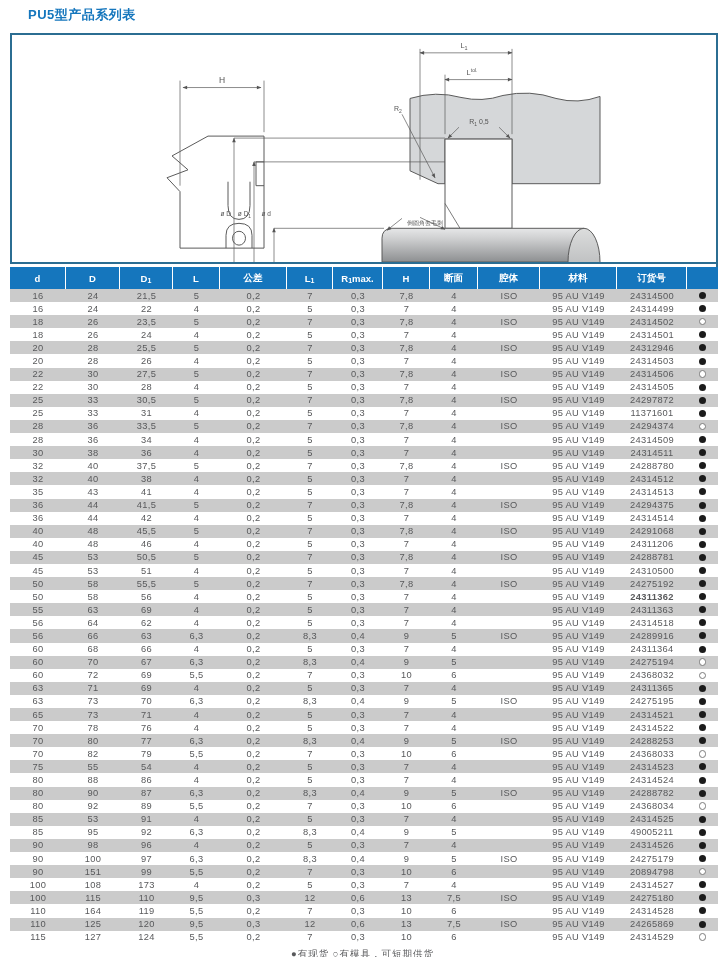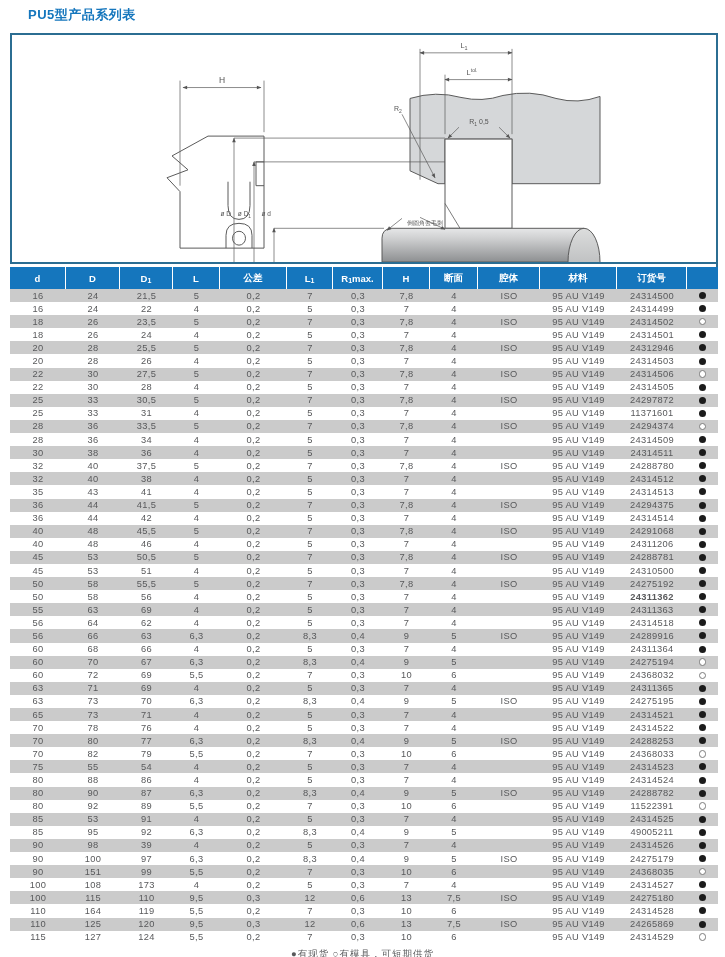--- a/index.html
+++ b/index.html
@@ -841,21 +841,21 @@
         <div class="td" style="width: 54px;">92</div>
         <div class="td" style="width: 53px;">89</div>
         <div class="td" style="width: 47px;">5,5</div>
         <div class="td" style="width: 67px;">0,2</div>
         <div class="td" style="width: 46px;">7</div>
         <div class="td" style="width: 50px;">0,3</div>
         <div class="td" style="width: 47px;">10</div>
         <div class="td" style="width: 48px;">6</div>
         <div class="td" style="width: 62px;"></div>
         <div class="td" style="width: 77px;">95 AU V149</div>
-        <div class="td" style="width: 70px;">11522391</div>
+        <div class="td" style="width: 70px;">24368034</div>
         <div class="td" style="width: 31px;">
           <span class="dot open"></span>
         </div>
       </div>
       <div class="tr odd">
         <div class="td" style="width: 56px;">85</div>
         <div class="td" style="width: 54px;">53</div>
         <div class="td" style="width: 53px;">91</div>
         <div class="td" style="width: 47px;">4</div>
         <div class="td" style="width: 67px;">0,2</div>
@@ -883,21 +883,21 @@
         <div class="td" style="width: 62px;"></div>
         <div class="td" style="width: 77px;">95 AU V149</div>
         <div class="td" style="width: 70px;">49005211</div>
         <div class="td" style="width: 31px;">
           <span class="dot filled"></span>
         </div>
       </div>
       <div class="tr odd">
         <div class="td" style="width: 56px;">90</div>
         <div class="td" style="width: 54px;">98</div>
-        <div class="td" style="width: 53px;">39</div>
+        <div class="td" style="width: 53px;">96</div>
         <div class="td" style="width: 47px;">4</div>
         <div class="td" style="width: 67px;">0,2</div>
         <div class="td" style="width: 46px;">5</div>
         <div class="td" style="width: 50px;">0,3</div>
         <div class="td" style="width: 47px;">7</div>
         <div class="td" style="width: 48px;">4</div>
         <div class="td" style="width: 62px;"></div>
         <div class="td" style="width: 77px;">95 AU V149</div>
         <div class="td" style="width: 70px;">24314526</div>
         <div class="td" style="width: 31px;">
@@ -926,21 +926,21 @@
         <div class="td" style="width: 54px;">151</div>
         <div class="td" style="width: 53px;">99</div>
         <div class="td" style="width: 47px;">5,5</div>
         <div class="td" style="width: 67px;">0,2</div>
         <div class="td" style="width: 46px;">7</div>
         <div class="td" style="width: 50px;">0,3</div>
         <div class="td" style="width: 47px;">10</div>
         <div class="td" style="width: 48px;">6</div>
         <div class="td" style="width: 62px;"></div>
         <div class="td" style="width: 77px;">95 AU V149</div>
-        <div class="td" style="width: 70px;">24368035</div>
+        <div class="td" style="width: 70px;">20894798</div>
         <div class="td" style="width: 31px;">
           <span class="dot open"></span>
         </div>
       </div>
       <div class="tr even">
         <div class="td" style="width: 56px;">100</div>
         <div class="td" style="width: 54px;">108</div>
         <div class="td" style="width: 53px;">173</div>
         <div class="td" style="width: 47px;">4</div>
         <div class="td" style="width: 67px;">0,2</div>

